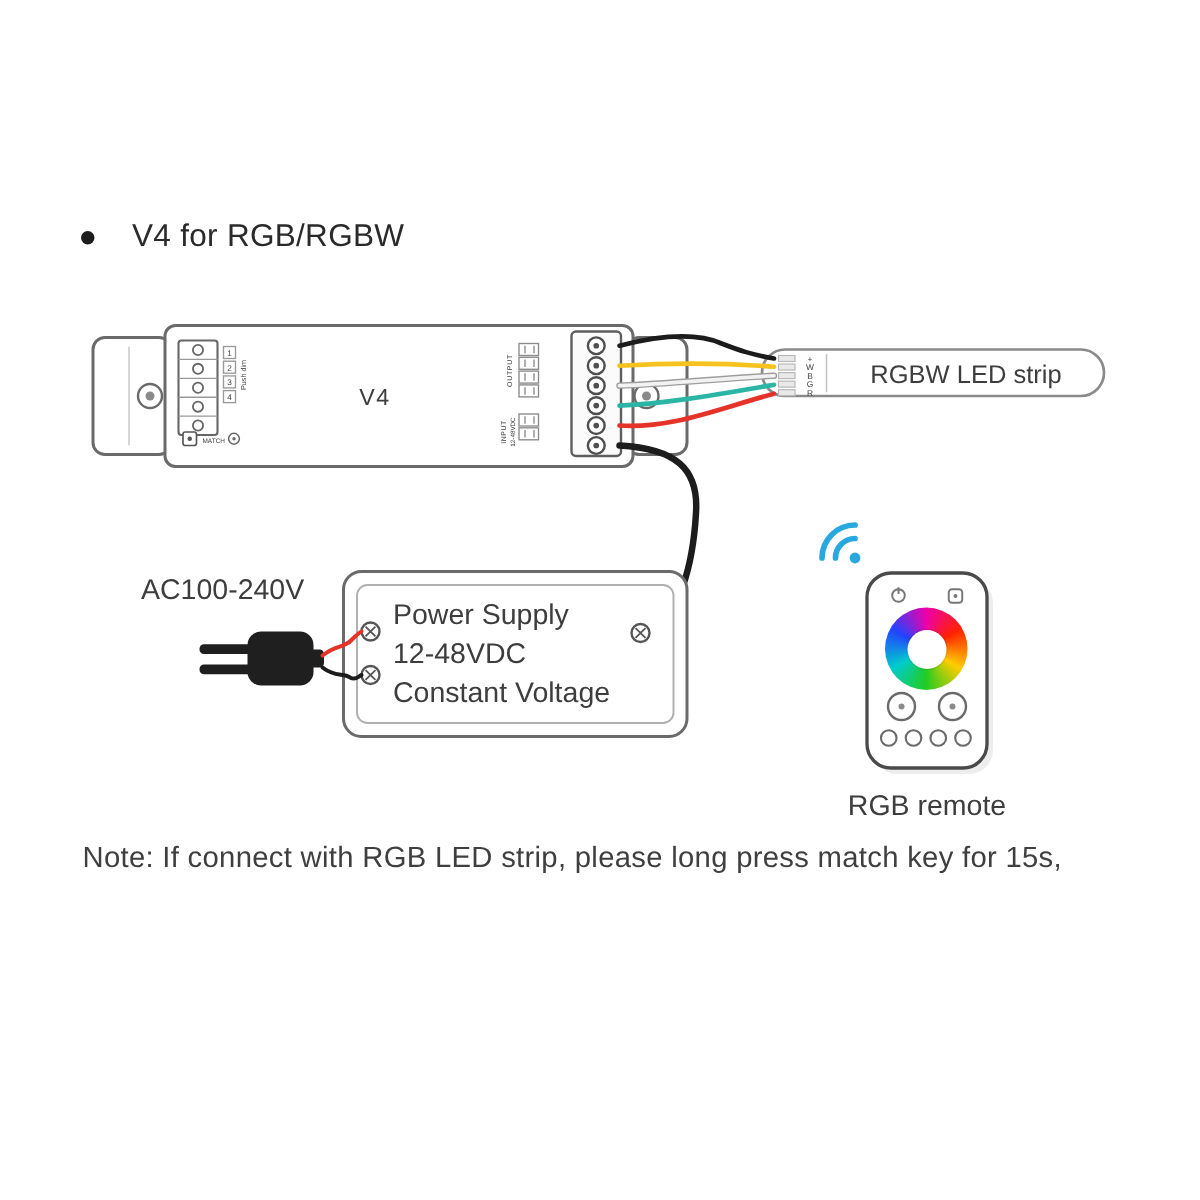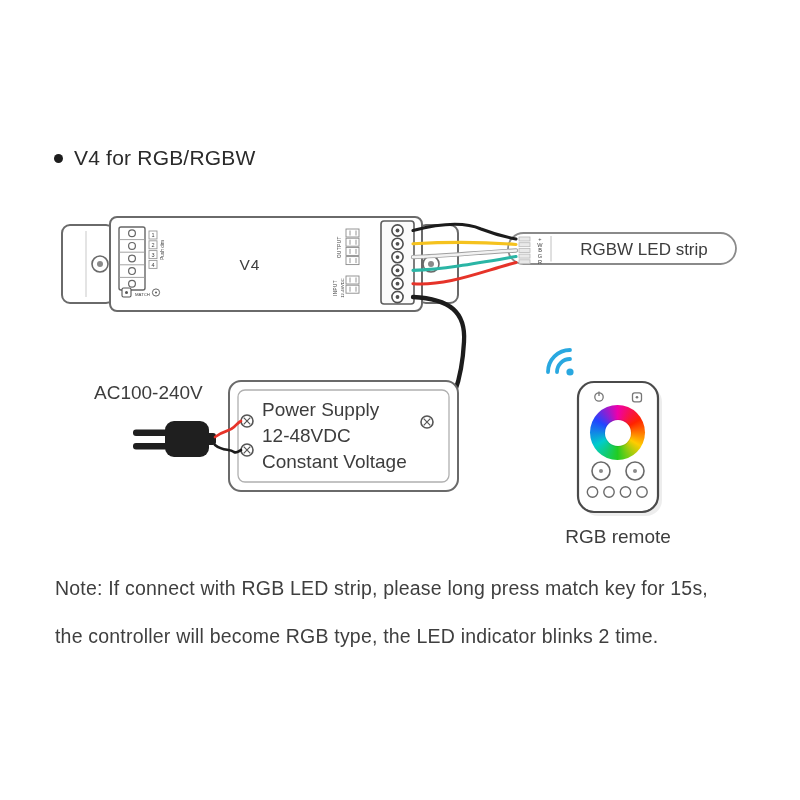--- a/index.html
+++ b/index.html
@@ -8,21 +8,21 @@
     background:#ffffff;
     font-family:"Liberation Sans", sans-serif;
     position:relative;
     overflow:hidden;
   }
   svg.diagram { position:absolute; left:0; top:0; }
   svg text { font-family:"Liberation Sans", sans-serif; fill:#3d3d3d; }
 
   .title {
     position:absolute; left:54px; top:146px;
-    display:flex; align-items:center; gap:11px;
+    display:flex; align-items:center; gap:25px;
   }
   .title .bullet {
     width:9px; height:9px; border-radius:50%; background:#1d1d1d; flex:0 0 auto;
   }
   .title .text {
     font-size:21px; color:#2a2a2a; letter-spacing:0.2px;
   }
 
   .color-wheel {
     position:absolute; left:590px; top:405px;
@@ -32,21 +32,21 @@
     content:""; position:absolute; left:50%; top:50%;
     width:26px; height:26px; margin:-13px 0 0 -13px;
     background:#ffffff; border-radius:50%;
     box-shadow:0 0 0 1px rgba(0,0,0,0.07);
   }
 
   .note {
     position:absolute; left:55px; top:557px; width:715px;
     font-size:19.5px; line-height:31.5px; color:#3f3f3f; letter-spacing:0.2px;
   }
-  .note .line { white-space:nowrap;margin-top:16px; }
+  .note .line { white-space:nowrap; }
 </style>
 </head>
 <body>
 
 <div class="title">
   <span class="bullet"></span>
   <span class="text">V4 for RGB/RGBW</span>
 </div>
 
 <svg class="diagram" width="800" height="800" viewBox="0 0 800 800">
@@ -203,14 +203,13 @@
     <circle cx="625.5" cy="492" r="5.2" fill="#ffffff" stroke="#6a6a6a" stroke-width="1.4"></circle>
     <circle cx="642" cy="492" r="5.2" fill="#ffffff" stroke="#6a6a6a" stroke-width="1.4"></circle>
   </g>
   <text x="618" y="543" text-anchor="middle" font-size="19" fill="#4a4a4a">RGB remote</text>
 </svg>
 
 <div class="color-wheel" style="background: conic-gradient(rgb(238, 0, 170), rgb(255, 34, 0), rgb(255, 204, 0), rgb(34, 204, 34), rgb(0, 204, 204), rgb(34, 68, 255), rgb(238, 0, 170));"></div>
 
 <div class="note">
   <div class="line"><span>Note:</span><span> If connect with RGB LED strip, please long press match key for 15s,</span></div>
-  <div class="line">the controller will become RGB type, the LED indicator blinks 2 time.</div>
 </div>
 
 </body></html>

